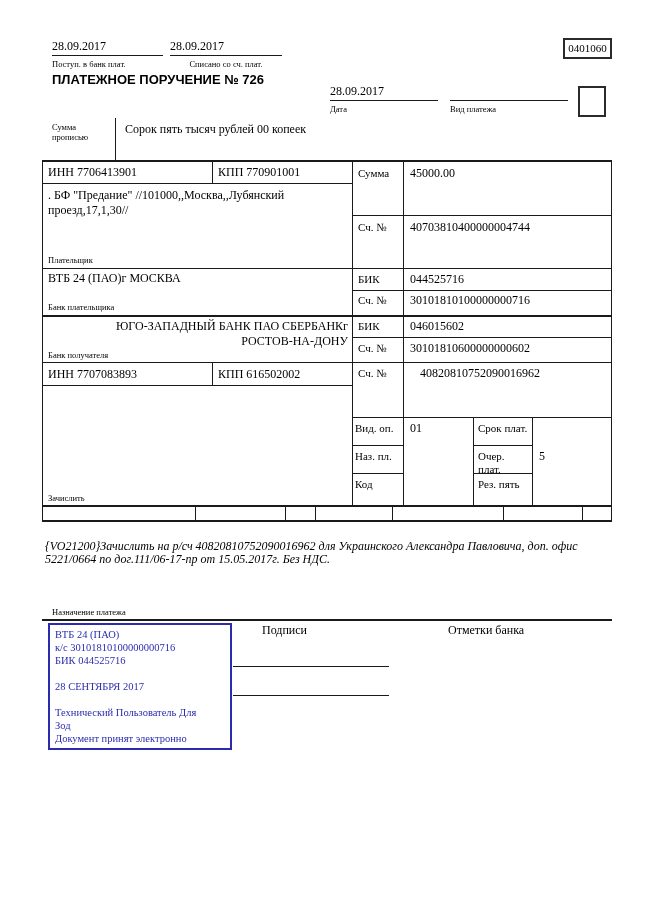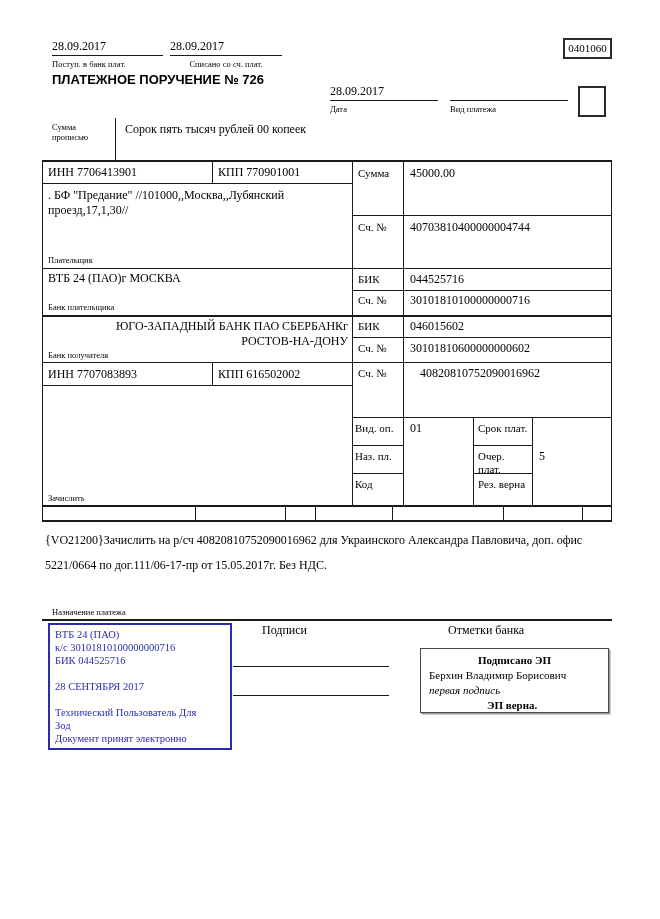--- a/index.html
+++ b/index.html
@@ -139,24 +139,24 @@
     <div class="abs t11" style="left:316px;top:207px;">Сч. №</div>
     <div class="abs t12" style="left:368px;top:206px;margin-left:10px;">40820810752090016962</div>
 
     <div class="abs t11" style="left:313px;top:262px;">Вид. оп.</div>
     <div class="abs t12" style="left:368px;top:261px;">01</div>
     <div class="abs t11" style="left:436px;top:262px;width:52px;white-space:normal;">Срок плат.</div>
     <div class="abs t11" style="left:313px;top:290px;">Наз. пл.</div>
     <div class="abs t11" style="left:436px;top:290px;width:52px;white-space:normal;">Очер. плат.</div>
     <div class="abs t12" style="left:497px;top:289px;">5</div>
     <div class="abs t11" style="left:313px;top:318px;">Код</div>
-    <div class="abs t11" style="left:436px;top:318px;width:55px;white-space:normal;">Рез. верна</div>
+    <div class="abs t11" style="left:436px;top:318px;width:55px;white-space:normal;">Рез. пять</div>
   </div>
 
-  <div class="abs t12w" style="left:45px;top:528px;width:562px;line-height:25px;">{VO21200}Зачислить на р/сч 40820810752090016962 для Украинского Александра Павловича, доп. офис 5221/0664 по дог.111/06-17-пр от 15.05.2017г. Без НДС.</div>
+  <div class="abs t12w" style="left:45px;top:540px;width:562px;line-height:13px;font-style:italic;">{VO21200}Зачислить на р/сч 40820810752090016962 для Украинского Александра Павловича, доп. офис 5221/0664 по дог.111/06-17-пр от 15.05.2017г. Без НДС.</div>
   <div class="abs lbl" style="left:52px;top:607px;">Назначение платежа</div>
   <div class="line" style="left:42px;top:619px;width:570px;height:2px;"></div>
 
   <div class="abs bluebox" style="left:48px;top:623px;width:184px;height:127px;">
     <div>ВТБ 24 (ПАО)</div>
     <div>к/с 30101810100000000716</div>
     <div>БИК 044525716</div>
     <div class="gap"></div>
     <div>28 СЕНТЯБРЯ 2017</div>
     <div class="gap"></div>
@@ -164,20 +164,14 @@
     <div>Зод</div>
     <div>Документ принят электронно</div>
   </div>
 
   <div class="abs t12" style="left:262px;top:623px;">Подписи</div>
   <div class="abs t12" style="left:448px;top:623px;">Отметки банка</div>
 
   <div class="line" style="left:233px;top:666px;width:156px;height:1px;"></div>
   <div class="line" style="left:233px;top:695px;width:156px;height:1px;"></div>
 
-  <div class="abs signedbox" style="left:420px;top:648px;width:189px;height:65px;">
-    <div class="bold center">Подписано ЭП</div>
-    <div>Берхин Владимир Борисович</div>
-    <div class="ital">первая подпись</div>
-    <div class="bold" style="margin-left:58px;">ЭП верна.</div>
-  </div>
 
 </div>
 
 </body></html>

